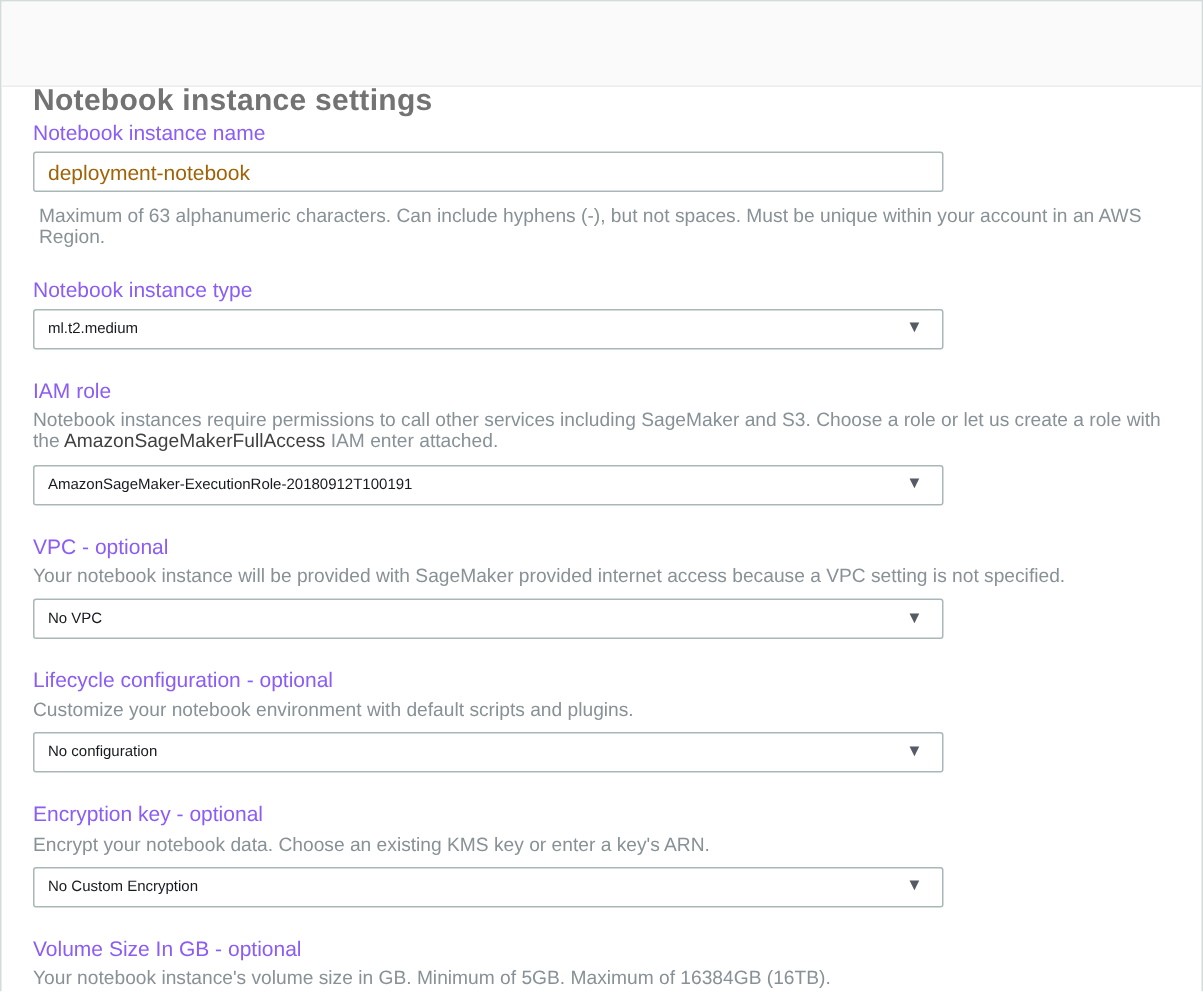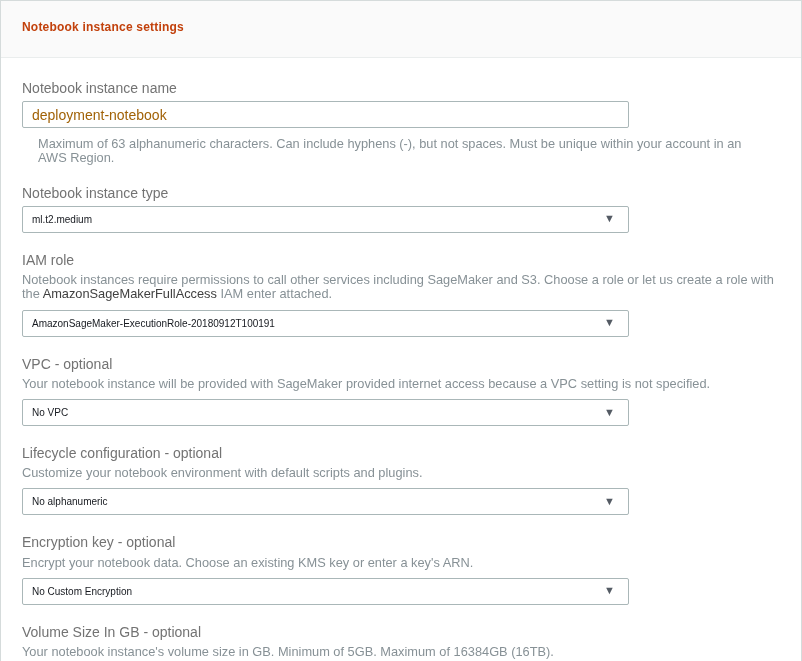--- a/index.html
+++ b/index.html
@@ -18,44 +18,45 @@
     background: #ffffff;
     overflow: hidden;
   }
   .card-header {
     background: #fafafa;
     border-bottom: 1px solid #eaeded;
     height: 57px;
     padding: 19px 21px 0;
   }
   .card-title {
-    font-size: 12px;
+    font-size: 20px;
     font-weight: 700;
-    color: #c2410c;
+    color: #737373;
     letter-spacing: .2px;
+    margin-top: 36px;
   }
   .card-content {
     padding: 22px 21px 0;
   }
   .field { margin-bottom: 19px; }
   .field-label {
     font-size: 14px;
-    color: #737373;
+    color: #8b5cf6;
     line-height: 1.15;
     margin-bottom: 5px;
   }
   .field-label .opt-suffix { }
   .help {
     font-size: 12.8px;
     color: #879196;
     line-height: 1.12;
     margin: 1px 0 8px;
     max-width: 760px;
   }
-  .help.below { margin: 9px 16px 0; }
+  .help.below { margin: 9px 4px 0; }
   .help a {
     color: #404040;
     text-decoration: none;
     cursor: pointer;
   }
   .text-input {
     display: block;
     width: 607px;
     height: 27px;
     border: 1px solid #aab7b8;
@@ -145,21 +146,21 @@
         <span class="caret">▼</span>
       </div>
     </div>
 
     <div class="field">
       <div class="field-label">
         <span>Lifecycle configuration</span><span> - </span><span class="opt-suffix">optional</span>
       </div>
       <div class="help">Customize your notebook environment with default scripts and plugins.</div>
       <div class="select">
-        <span class="select-value">No alphanumeric</span>
+        <span class="select-value">No configuration</span>
         <span class="caret">▼</span>
       </div>
     </div>
 
     <div class="field">
       <div class="field-label">
         <span>Encryption key</span><span> - </span><span class="opt-suffix">optional</span>
       </div>
       <div class="help">Encrypt your notebook data. Choose an existing KMS key or enter a key's ARN.</div>
       <div class="select">

